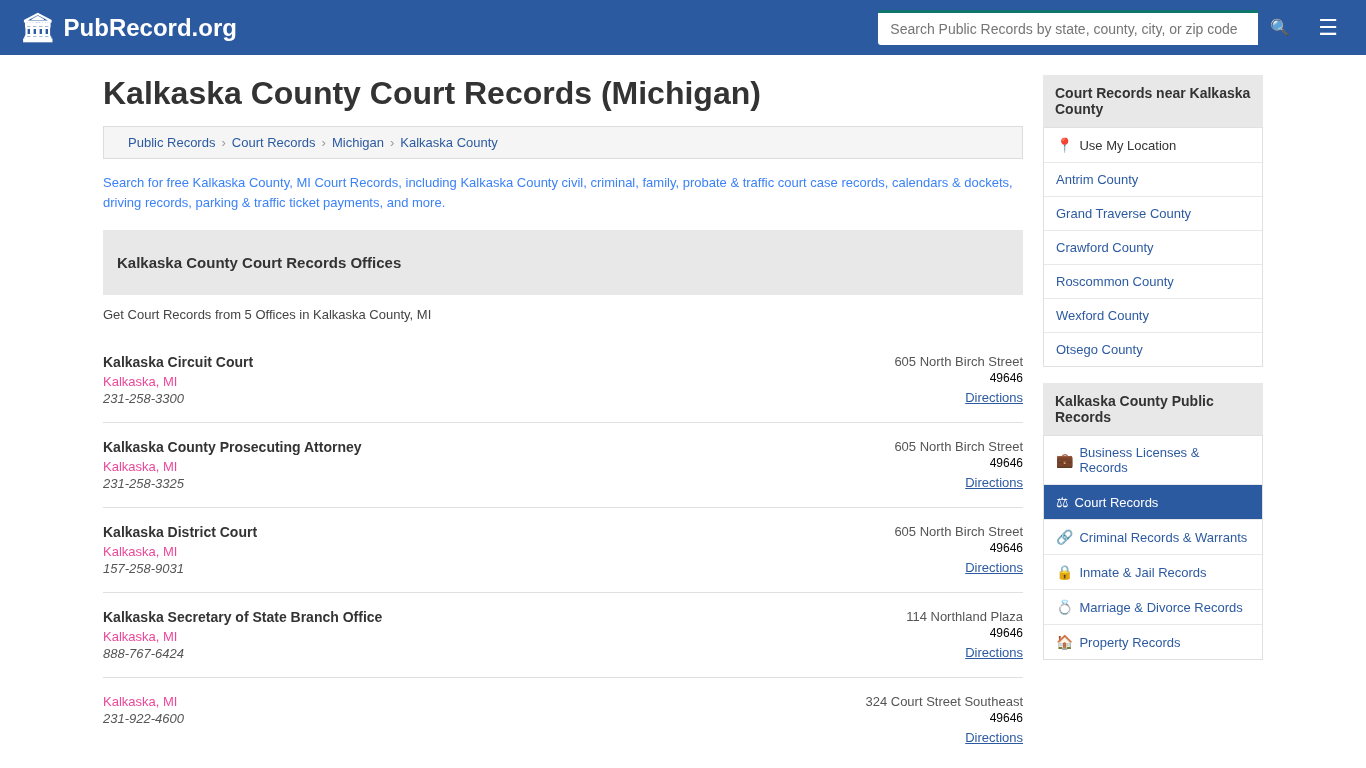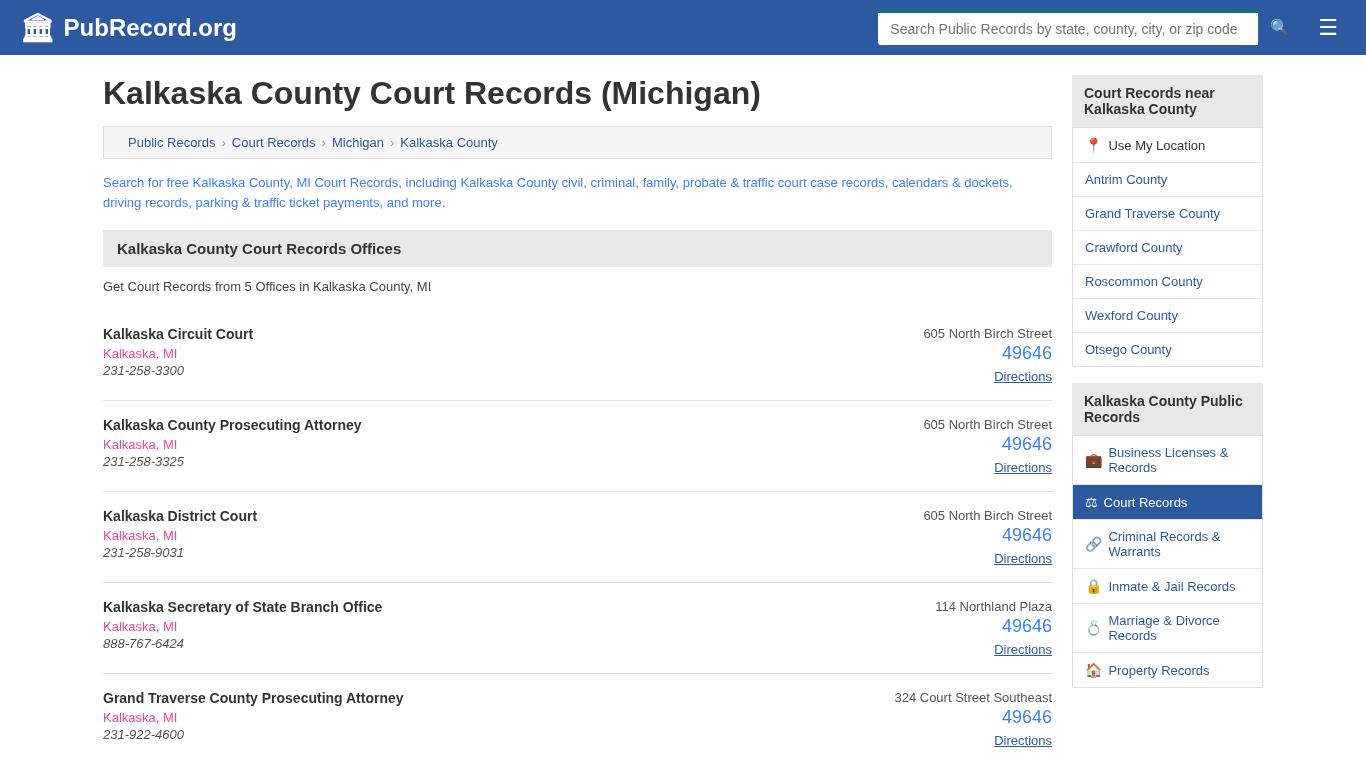--- a/index.html
+++ b/index.html
@@ -99,21 +99,21 @@
 
     .description {
       font-size: 13px;
       color: #3b82f6;
       margin-bottom: 18px;
       line-height: 1.5;
     }
 
     .section-header {
       background: #e8e8e8;
-      padding: 10px 14px;
+      padding: 24px 14px;
       font-weight: bold;
       font-size: 15px;
       color: #333;
       margin-bottom: 12px;
     }
 
     .offices-count {
       font-size: 13px;
       color: #444;
       margin-bottom: 16px;
@@ -149,34 +149,34 @@
     .office-address {
       text-align: right;
       min-width: 200px;
     }
     .office-street {
       color: #555;
       font-size: 13px;
       margin-bottom: 2px;
     }
     .office-zip {
-      color: #3b82f6;
-      font-size: 18px;
+      color: #000000;
+      font-size: 12px;
       margin-bottom: 4px;
     }
     .directions-link {
       color: #2c5aa0;
       text-decoration: underline;
       font-size: 13px;
       cursor: pointer;
     }
 
     
     .sidebar {
-      width: 191px;
+      width: 220px;
       flex-shrink: 0;
     }
     .sidebar-section-title {
       background: #e8e8e8;
       padding: 10px 12px;
       font-weight: bold;
       font-size: 14px;
       color: #333;
       margin-bottom: 0;
     }
@@ -277,21 +277,21 @@
     <div class="office-address">
       <div class="office-street">605 North Birch Street</div>
       <div class="office-zip">49646</div>
       <a class="directions-link" href="#">Directions</a>
     </div>
   </div>
         <div class="office-entry">
     <div class="office-info">
       <div class="office-name">Kalkaska District Court</div>
       <div class="office-city">Kalkaska, MI</div>
-      <div class="office-phone">231-258-9031</div>
+      <div class="office-phone">157-258-9031</div>
     </div>
     <div class="office-address">
       <div class="office-street">605 North Birch Street</div>
       <div class="office-zip">49646</div>
       <a class="directions-link" href="#">Directions</a>
     </div>
   </div>
         <div class="office-entry">
     <div class="office-info">
       <div class="office-name">Kalkaska Secretary of State Branch Office</div>
@@ -299,21 +299,20 @@
       <div class="office-phone">888-767-6424</div>
     </div>
     <div class="office-address">
       <div class="office-street">114 Northland Plaza</div>
       <div class="office-zip">49646</div>
       <a class="directions-link" href="#">Directions</a>
     </div>
   </div>
         <div class="office-entry">
     <div class="office-info">
-      <div class="office-name">Grand Traverse County Prosecuting Attorney</div>
       <div class="office-city">Kalkaska, MI</div>
       <div class="office-phone">231-922-4600</div>
     </div>
     <div class="office-address">
       <div class="office-street">324 Court Street Southeast</div>
       <div class="office-zip">49646</div>
       <a class="directions-link" href="#">Directions</a>
     </div>
   </div>
       </div>

